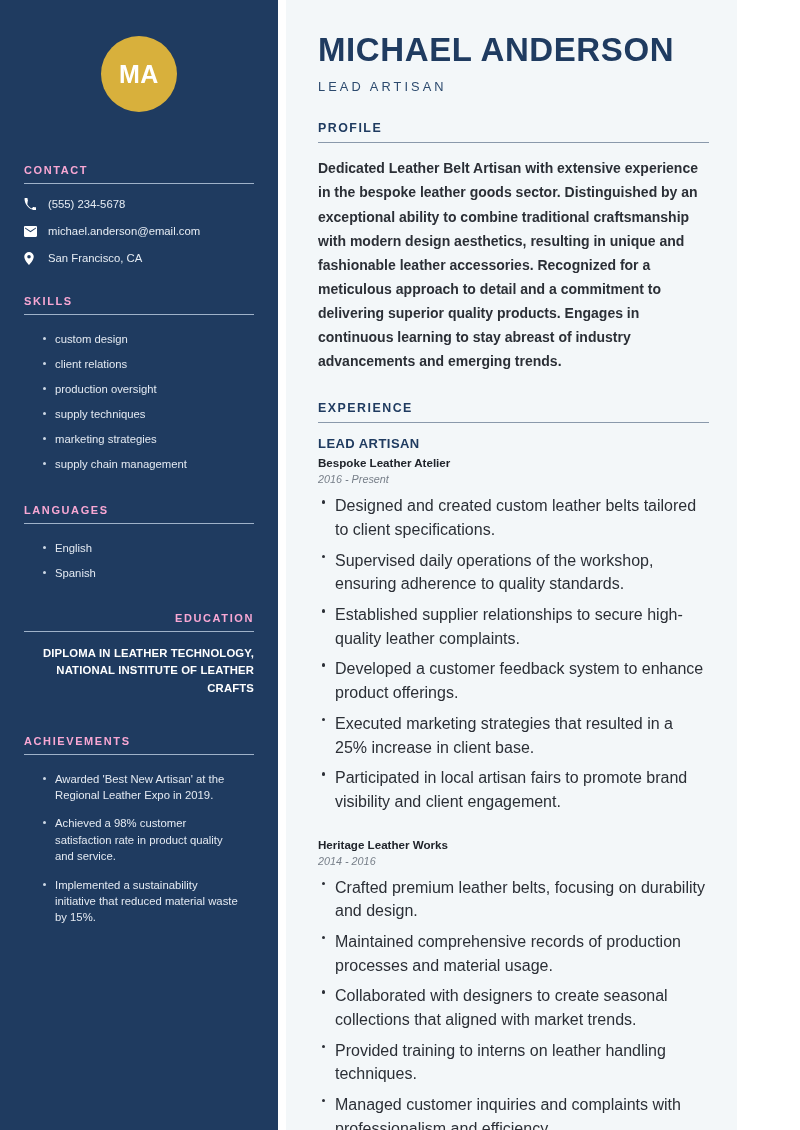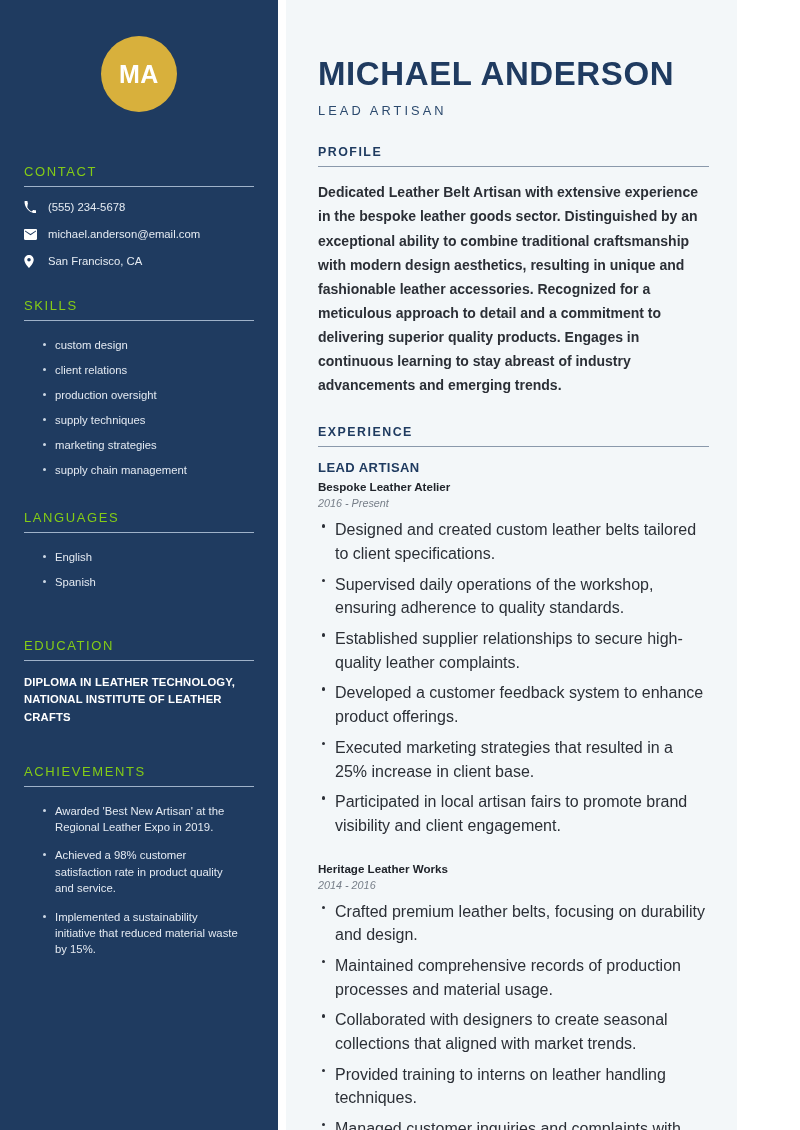--- a/index.html
+++ b/index.html
@@ -49,28 +49,28 @@
     color: #ffffff;
     font-size: 25px;
     font-weight: bold;
     letter-spacing: 0.5px;
   }
 
   .side-section { margin-top: 0; }
   .side-section.contact { margin-top: 52px; }
   .side-section.skills { margin-top: 30px; }
   .side-section.languages { margin-top: 32px; }
-  .side-section.education { margin-top: 48px; }
+  .side-section.education { margin-top: 31px; text-align: right; }
   .side-section.achievements { margin-top: 38px; }
 
   .side-heading {
-    font-size: 13px;
-    font-weight: normal;
+    font-size: 11px;
+    font-weight: bold;
     letter-spacing: 1.6px;
-    color: #84cc16;
+    color: #f9a8d4;
     margin-bottom: 7px;
   }
 
   .side-rule {
     height: 1px;
     background: #9fb2c9;
     margin-bottom: 13px;
     width: 100%;
   }
 
@@ -143,21 +143,20 @@
     background: #f3f7f9;
     padding: 33px 28px 30px 32px;
   }
 
   .name {
     font-size: 33px;
     font-weight: bold;
     color: #1f3b60;
     letter-spacing: 0.6px;
     line-height: 1.06;
-    margin-top: 24px;
   }
 
   .role {
     font-size: 12.8px;
     letter-spacing: 3.1px;
     color: #2c4a6e;
     margin-top: 11px;
   }
 
   .main-section { margin-top: 27px; }

